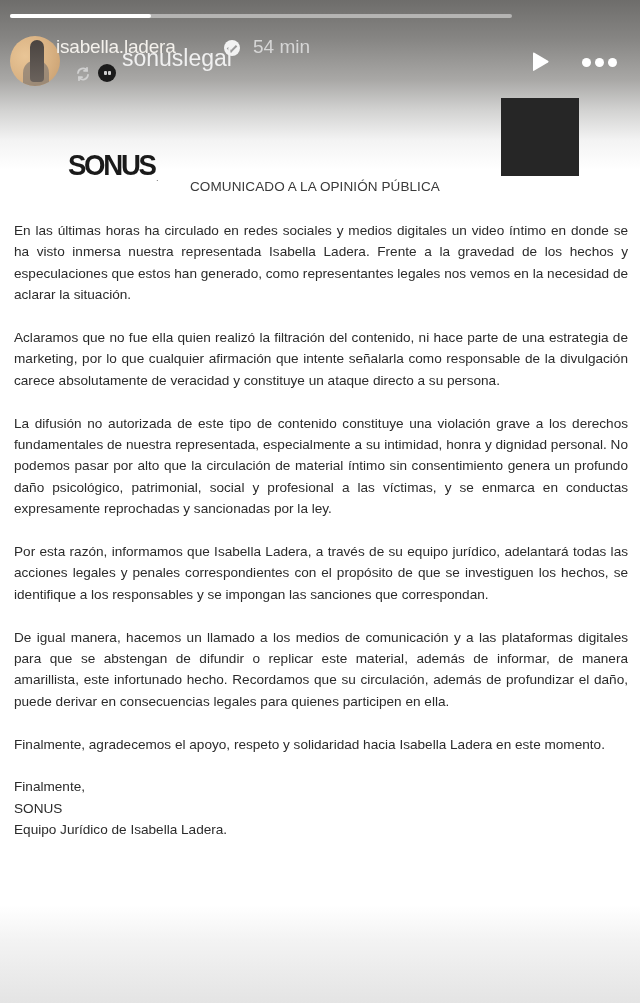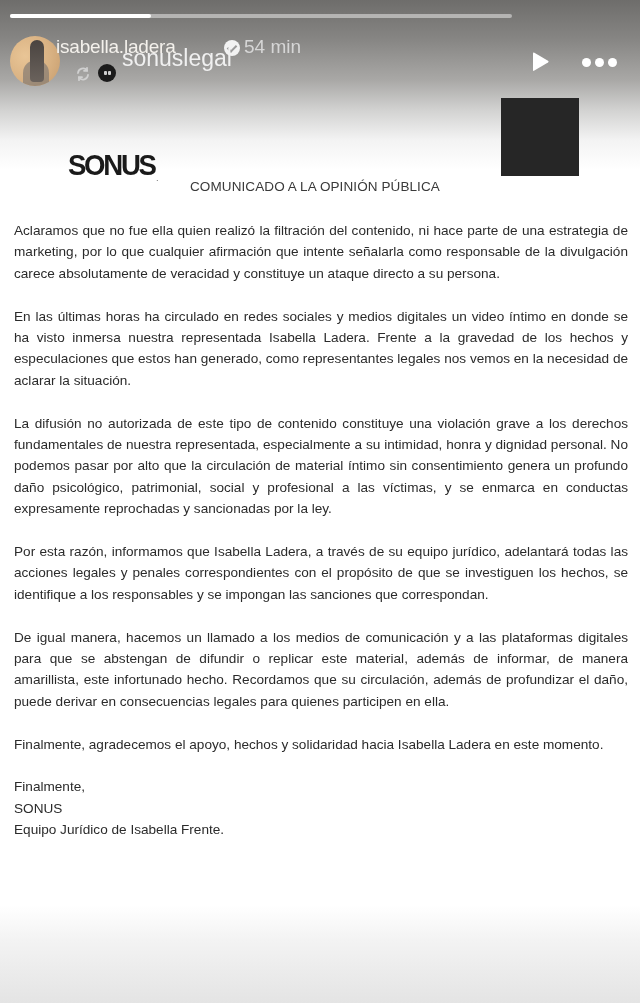--- a/index.html
+++ b/index.html
@@ -107,21 +107,21 @@
       left: 5px;
       top: 3px;
       width: 4px;
       height: 7px;
       border: solid #9a9a9a;
       border-width: 0 2px 2px 0;
       transform: rotate(45deg);
     }
     .timestamp {
       position: absolute;
-      left: 234px;
+      left: 243px;
       top: 2px;
       font-size: 19px;
       color: #d6d6d6;
     }
     .repost-icon {
       position: absolute;
       left: 65px;
       top: 32px;
       width: 16px;
       height: 16px;
@@ -279,26 +279,26 @@
 
   <div class="redacted-box"></div>
 
   <div class="sonus-logo">
     <span>SONUS</span><span class="reg">.</span>
   </div>
 
   <div class="doc-title">COMUNICADO A LA OPINIÓN PÚBLICA</div>
 
   <div class="doc-body">
+    <p>En las últimas horas ha circulado en redes sociales y medios digitales un video íntimo en donde se ha visto inmersa nuestra representada Isabella Ladera. Frente a la gravedad de los hechos y especulaciones que estos han generado, como representantes legales nos vemos en la necesidad de aclarar la situación.</p>
     <p>Aclaramos que no fue ella quien realizó la filtración del contenido, ni hace parte de una estrategia de marketing, por lo que cualquier afirmación que intente señalarla como responsable de la divulgación carece absolutamente de veracidad y constituye un ataque directo a su persona.</p>
-    <p>En las últimas horas ha circulado en redes sociales y medios digitales un video íntimo en donde se ha visto inmersa nuestra representada Isabella Ladera. Frente a la gravedad de los hechos y especulaciones que estos han generado, como representantes legales nos vemos en la necesidad de aclarar la situación.</p>
     <p>La difusión no autorizada de este tipo de contenido constituye una violación grave a los derechos fundamentales de nuestra representada, especialmente a su intimidad, honra y dignidad personal. No podemos pasar por alto que la circulación de material íntimo sin consentimiento genera un profundo daño psicológico, patrimonial, social y profesional a las víctimas, y se enmarca en conductas expresamente reprochadas y sancionadas por la ley.</p>
     <p>Por esta razón, informamos que Isabella Ladera, a través de su equipo jurídico, adelantará todas las acciones legales y penales correspondientes con el propósito de que se investiguen los hechos, se identifique a los responsables y se impongan las sanciones que correspondan.</p>
     <p>De igual manera, hacemos un llamado a los medios de comunicación y a las plataformas digitales para que se abstengan de difundir o replicar este material, además de informar, de manera amarillista, este infortunado hecho. Recordamos que su circulación, además de profundizar el daño, puede derivar en consecuencias legales para quienes participen en ella.</p>
-    <p class="last-para">Finalmente, agradecemos el apoyo, hechos y solidaridad hacia Isabella Ladera en este momento.</p>
+    <p class="last-para">Finalmente, agradecemos el apoyo, respeto y solidaridad hacia Isabella Ladera en este momento.</p>
     <div class="signature">
       <div>Finalmente,</div>
       <div>SONUS</div>
-      <div>Equipo Jurídico de Isabella Frente.</div>
+      <div>Equipo Jurídico de Isabella Ladera.</div>
     </div>
   </div>
 
 </div>
 
 </body></html>

